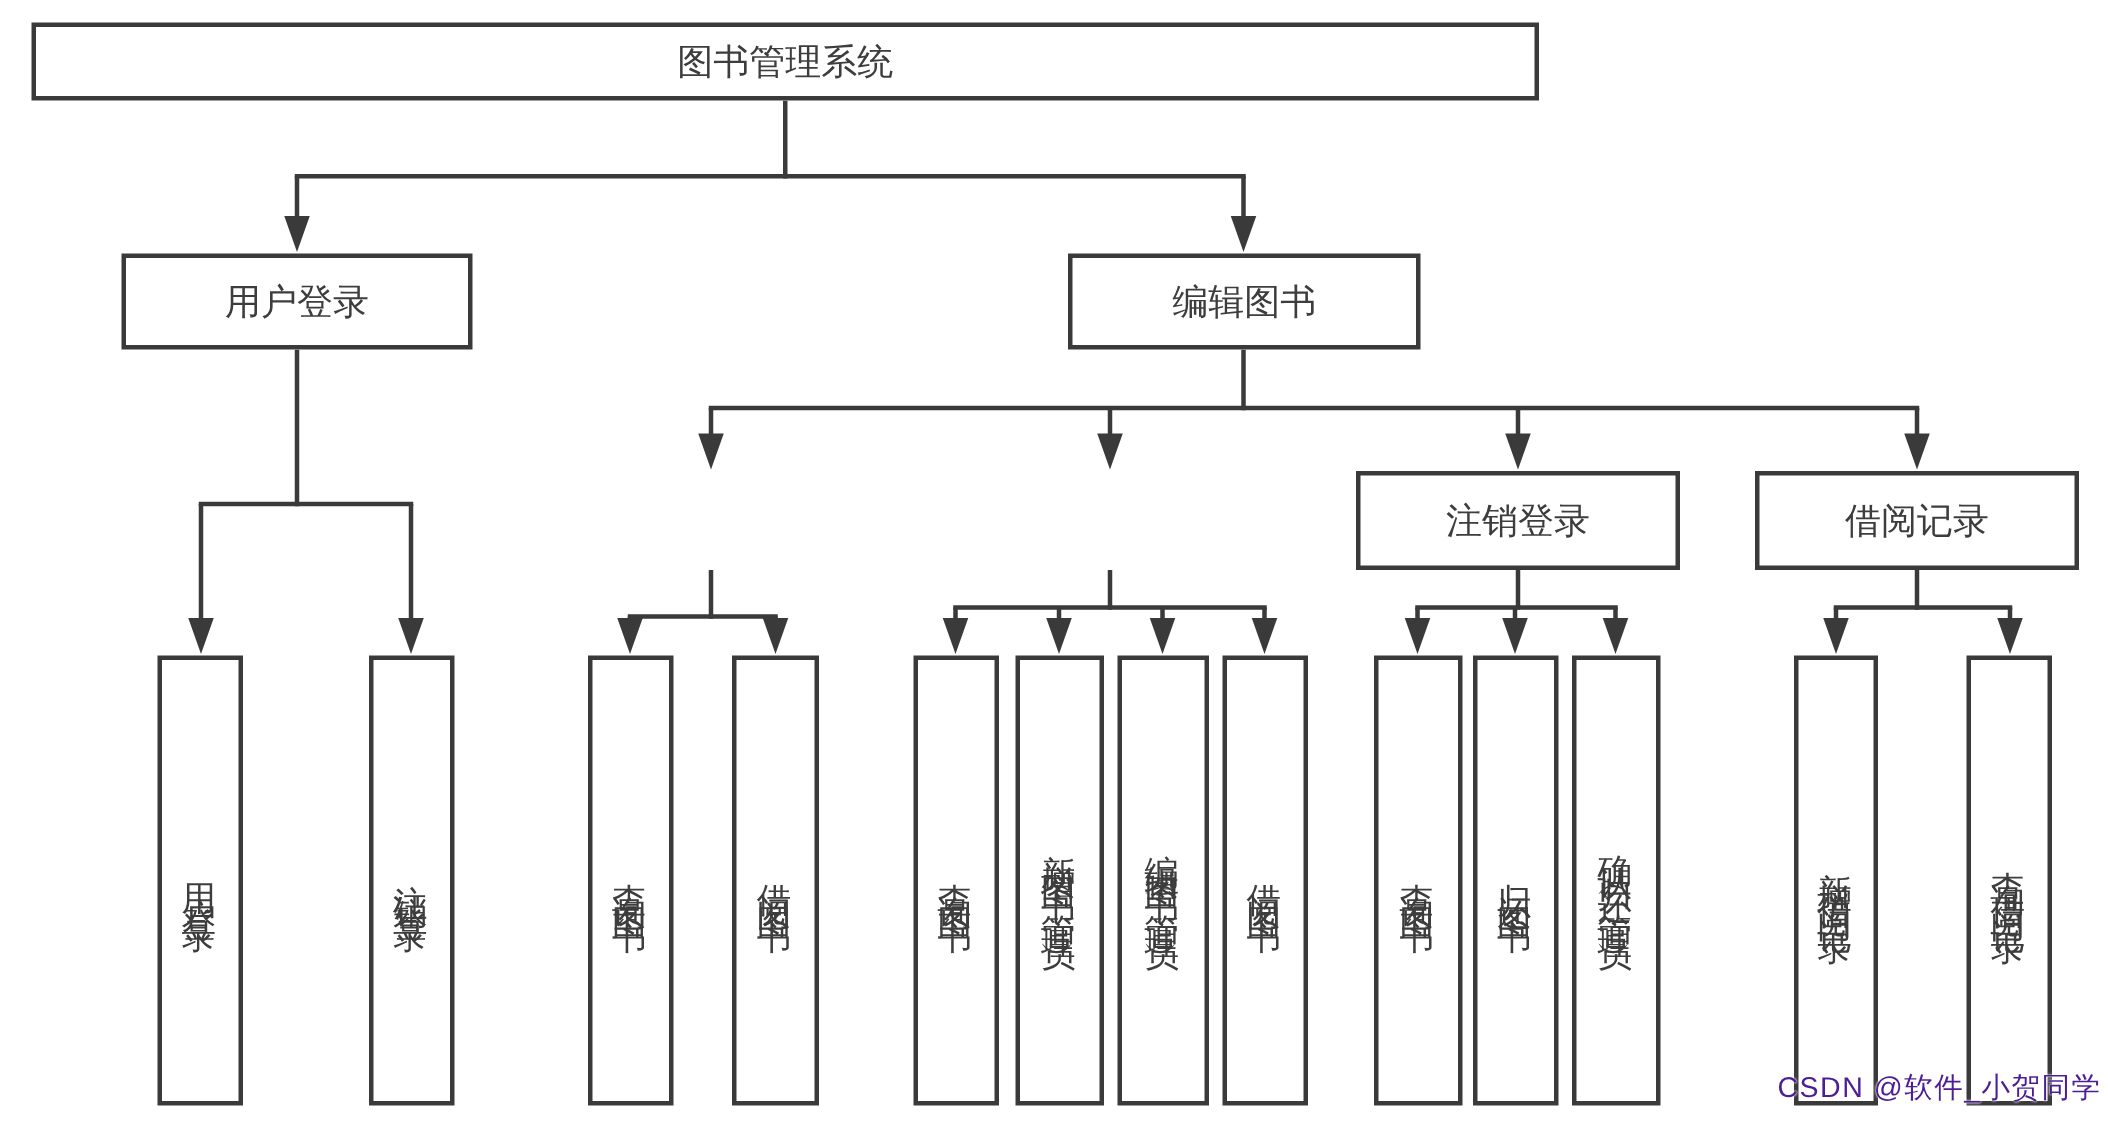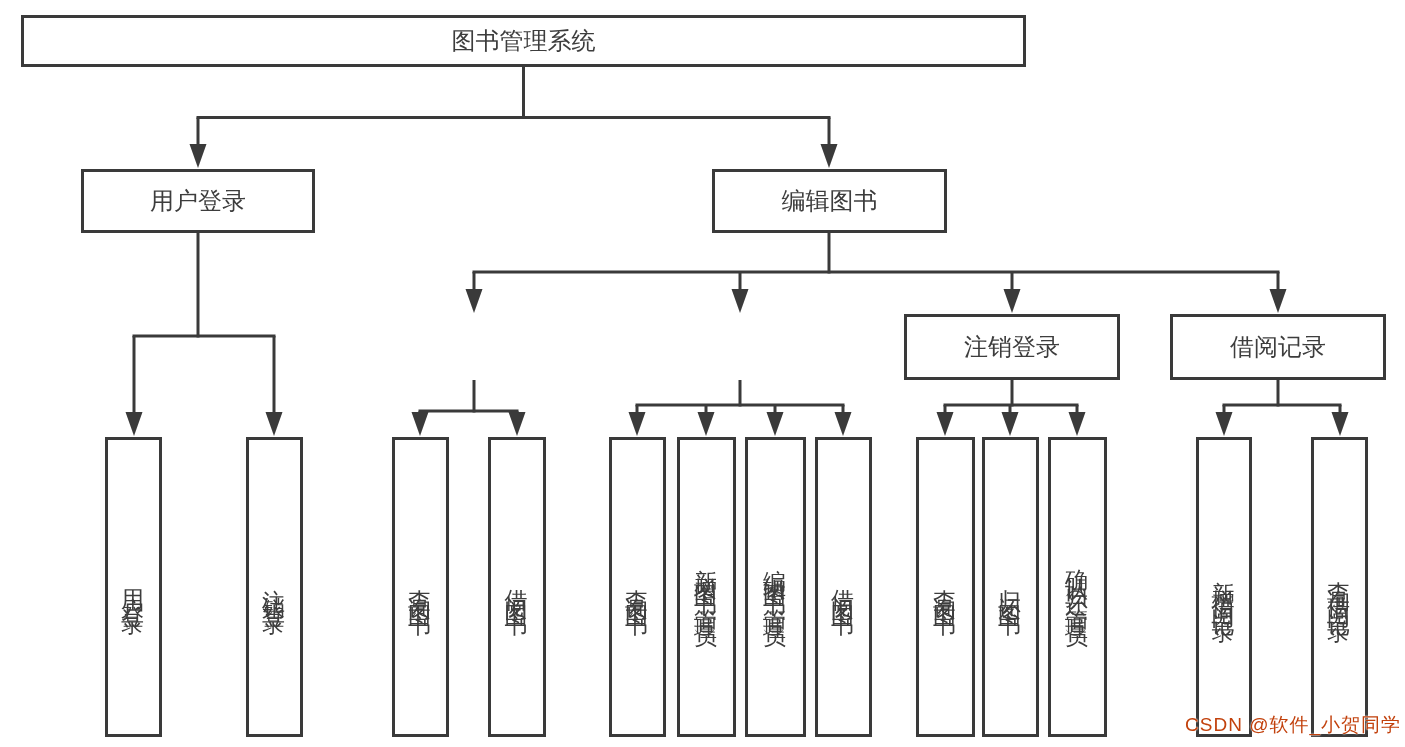--- a/index.html
+++ b/index.html
@@ -39,21 +39,21 @@
     text-orientation: mixed;
     font-size: 23px;
     letter-spacing: 8px;
     white-space: normal;
   }
   .watermark {
     position: absolute;
     right: 4px;
     top: 712px;
     font-size: 19px;
-    color: #c2410c;
+    color: #4c1d95;
     letter-spacing: 1px;
     text-shadow: 0 0 2px #ffffff, 0 0 1px #ffffff;
     z-index: 3;
   }
 </style>
 </head>
 <body>
 
 <div class="canvas">
 

